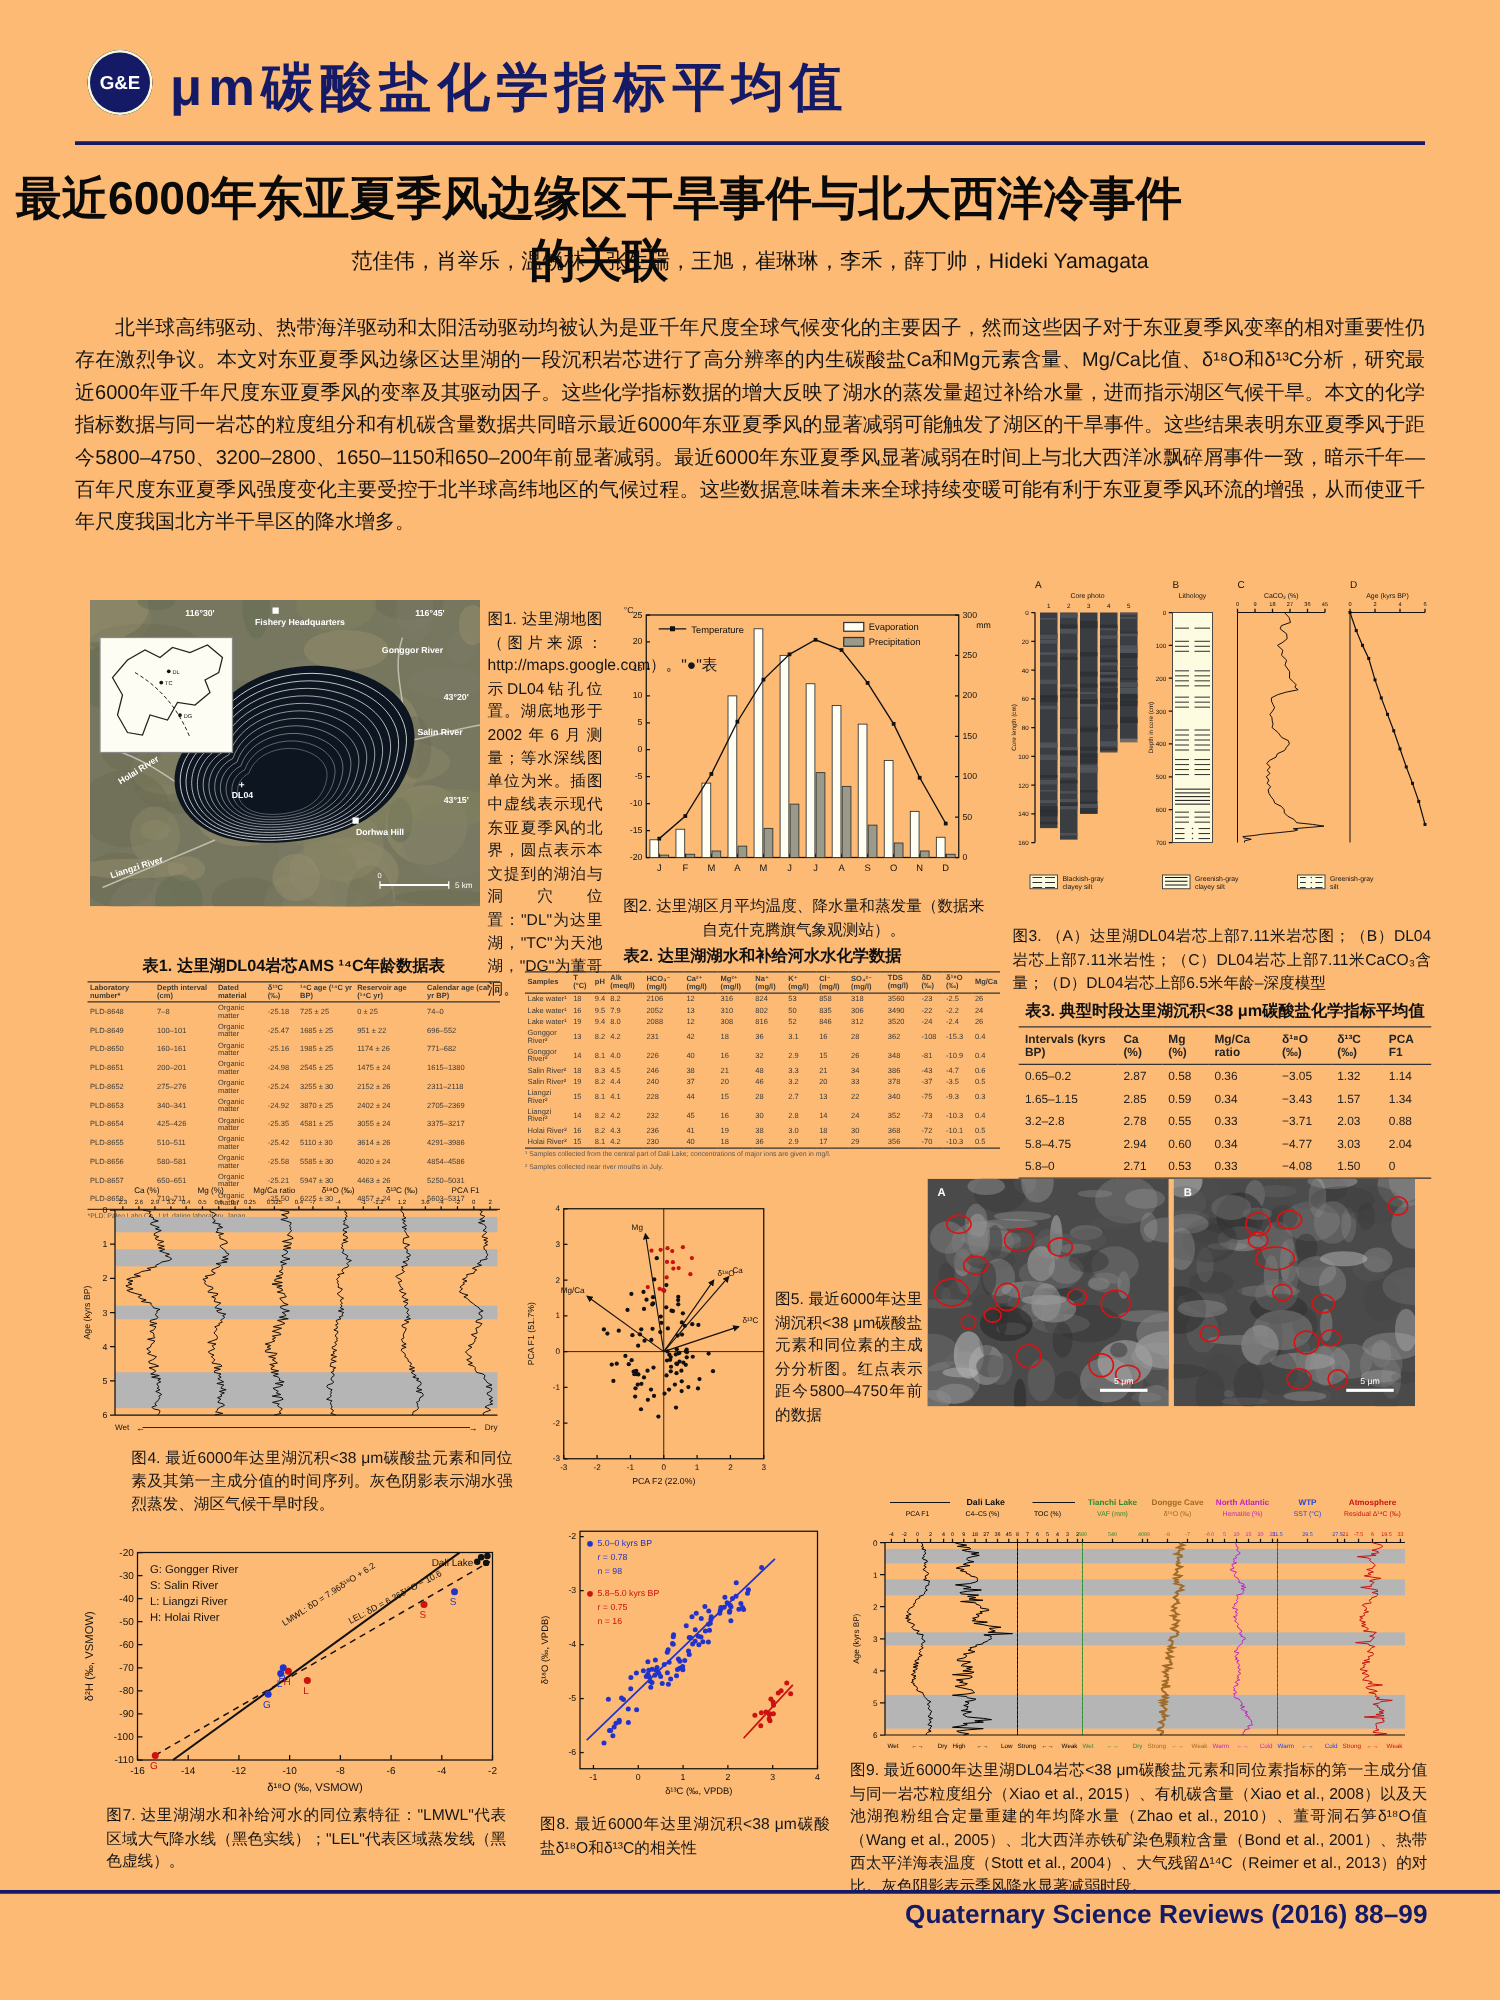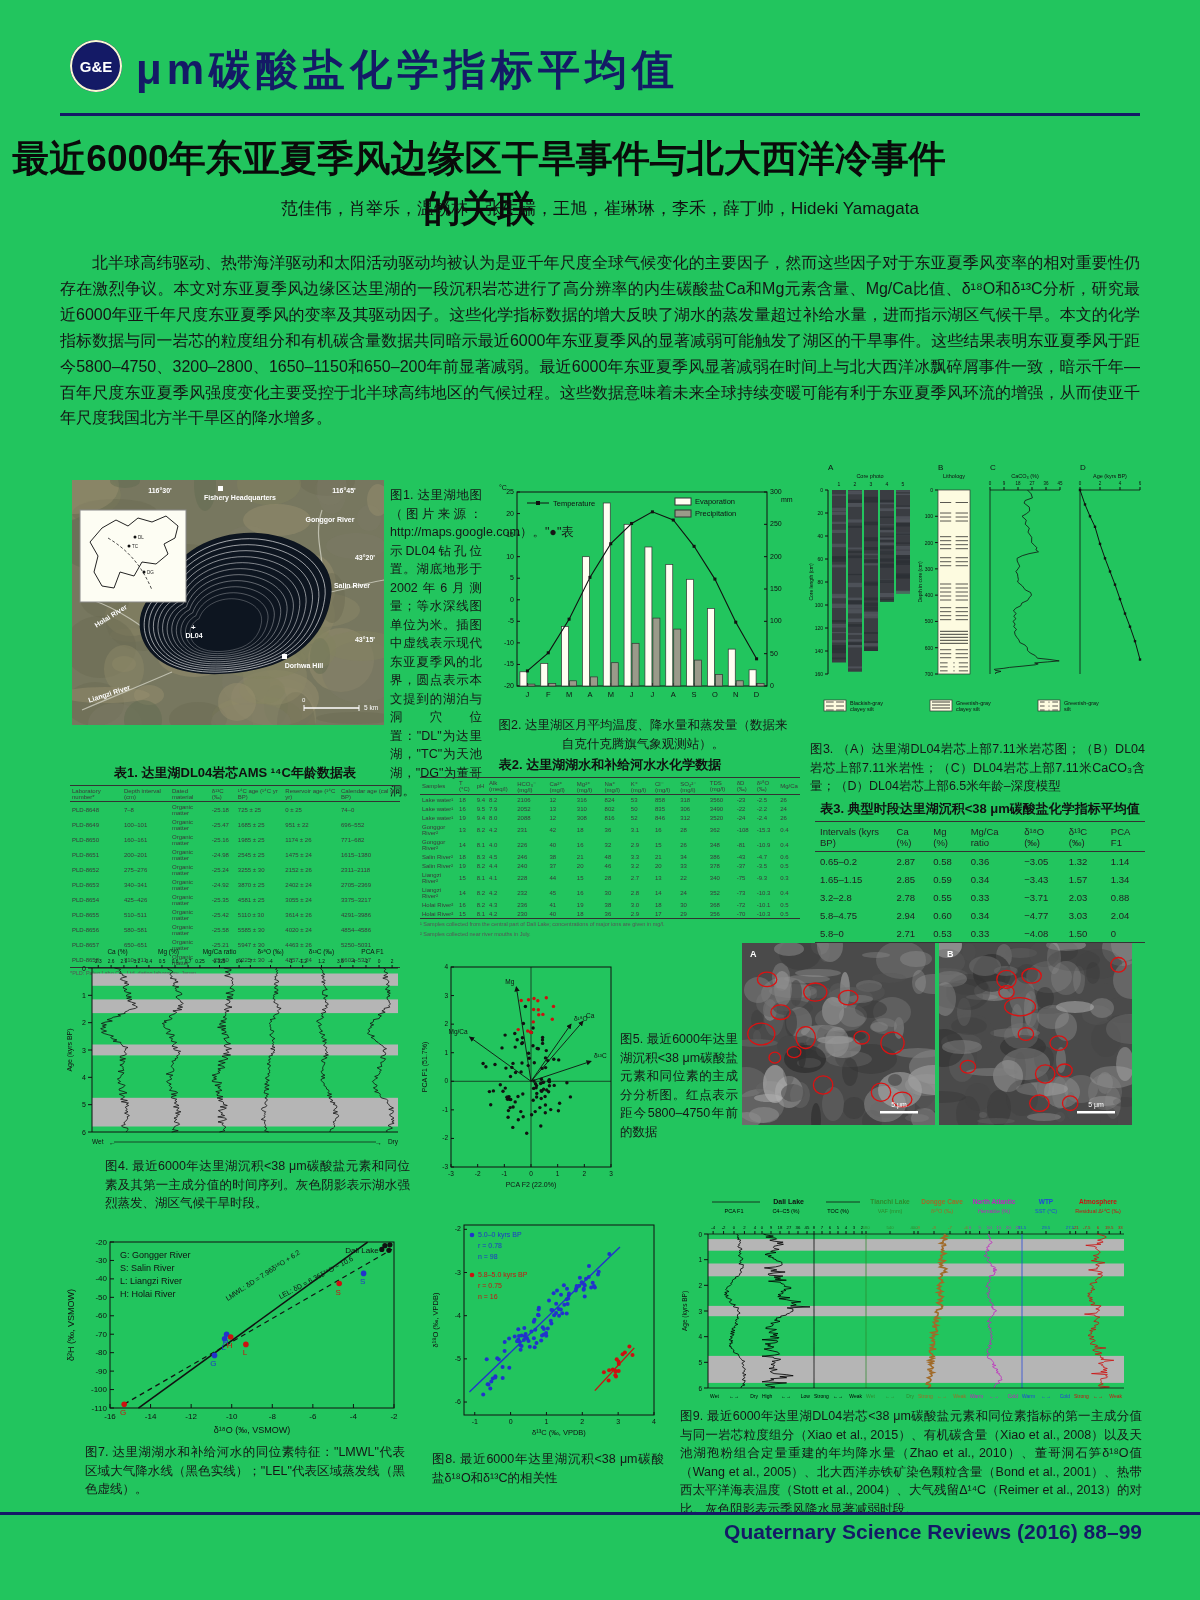--- a/index.html
+++ b/index.html
@@ -1,31 +1,31 @@
 <!DOCTYPE html>
 <html><head>
 <meta charset="utf-8">
 <style>
   html,body{margin:0;padding:0;background:#FAFAD2;}
-  #poster{position:relative;width:1200px;height:1600px;background:#22c55e;overflow:hidden;
+  #poster{position:relative;width:1200px;height:1600px;background:#fdba74;overflow:hidden;
           font-family:"Liberation Sans","DejaVu Sans",sans-serif;color:#111;}
   .abs{position:absolute;}
   .rule{position:absolute;background:#141a66;}
   #logo{left:70px;top:40px;width:52px;height:52px;border-radius:50%;background:#141a66;
         display:flex;align-items:center;justify-content:center;box-shadow:inset 0 0 0 2px #FAFAD2, inset 0 0 0 4px #141a66;}
   #logo span{color:#fff;font-weight:bold;font-size:15px;}
   #labname{left:136px;top:42px;font-size:42px;font-weight:bold;letter-spacing:5px;color:#141a66;}
   #title{left:0;top:134px;width:958px;text-align:center;font-size:37px;font-weight:bold;color:#0a0a0a;}
   #authors{left:0;top:197px;width:1200px;text-align:center;font-size:17px;color:#111;}
   #abstract{left:60px;top:250px;width:1080px;font-size:16px;line-height:1.62;text-align:justify;text-indent:2em;color:#151515;}
   .cap{font-size:12.5px;line-height:1.48;text-align:justify;color:#161616;}
   .capc{text-align:center;}
   .tt{font-size:13px;font-weight:bold;text-align:center;color:#101010;margin-bottom:3px;}
   table{border-collapse:collapse;width:100%;}
-  .tbl th{font-weight:normal;border-top:1.5px solid #333;border-bottom:1px solid #333;}
+  .tbl th{font-weight:bold;border-top:1.5px solid #333;border-bottom:1px solid #333;}
   .tbl th,.tbl td{padding:1.5px 2px;text-align:left;color:#3a3a3a;}
   .tbl tr:last-child td{border-bottom:1.5px solid #333;margin-left:16px;}
   .fs6 th,.fs6 td{font-size:6px;}
   .fs9 th,.fs9 td{font-size:9.5px;padding:3.5px 5px;color:#222;}
   .note{font-size:5.5px;color:#555;margin-top:2px;line-height:1.4;}
   svg text{font-family:"Liberation Sans","DejaVu Sans",sans-serif;}
   #footer-text{right:58px;top:1520px;font-size:21px;font-weight:bold;color:#141a66;}
 </style>
 </head>
 <body>

